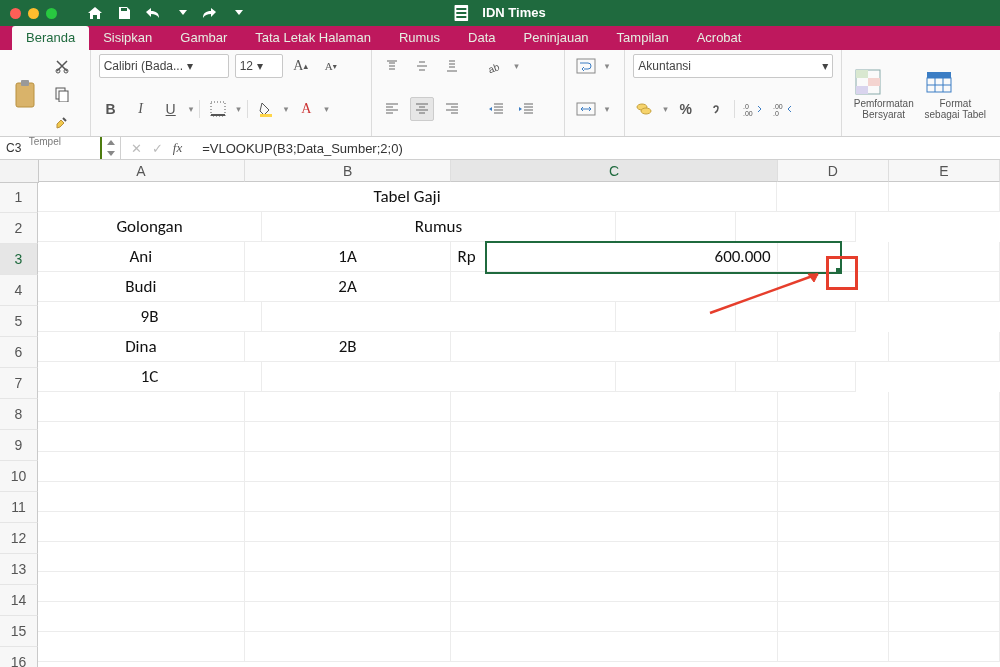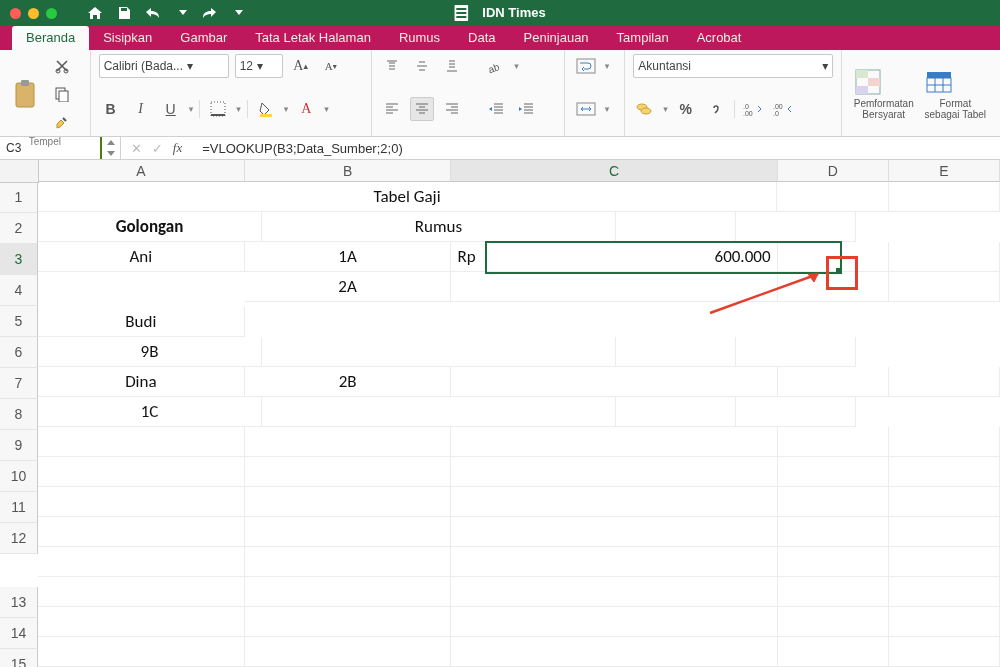--- a/index.html
+++ b/index.html
@@ -382,49 +382,49 @@
       <div class="rh sel" style="height: 30px;">3</div>
       <div class="rh" style="height: 30px;">4</div>
       <div class="rh" style="height: 30px;">5</div>
       <div class="rh" style="height: 30px;">6</div>
       <div class="rh" style="height: 30px;">7</div>
       <div class="rh" style="height: 30px;">8</div>
       <div class="rh" style="height: 30px;">9</div>
       <div class="rh" style="height: 30px;">10</div>
       <div class="rh" style="height: 30px;">11</div>
       <div class="rh" style="height: 30px;">12</div>
-      <div class="rh" style="height: 30px; margin-top: 33px;">13</div>
+      <div class="rh" style="height: 30px;">13</div>
       <div class="rh" style="height: 30px;">14</div>
       <div class="rh" style="height: 30px;">15</div>
       <div class="rh" style="height: 30px;">16</div>
     </div>
   <div class="grid" id="grid">
       <div class="gr">
         <div class="gc center" style="width: 802px; height: 30px;">Tabel Gaji</div>
         <div class="gc " style="width: 120px; height: 30px;"></div>
         <div class="gc " style="width: 120px; height: 30px;"></div>
       </div>
       <div class="gr">
-        <div class="gc center" style="width: 224px; height: 30px; font-weight: bold;">Golongan</div>
+        <div class="gc center" style="width: 224px; height: 30px;">Golongan</div>
         <div class="gc center" style="width: 354px; height: 30px;">Rumus</div>
         <div class="gc " style="width: 120px; height: 30px;"></div>
         <div class="gc " style="width: 120px; height: 30px;"></div>
       </div>
       <div class="gr">
         <div class="gc center" style="width: 224px; height: 30px;">Ani</div>
         <div class="gc center" style="width: 224px; height: 30px;">1A</div>
         <div class="gc between" style="width: 354px; height: 30px;">
           <span>Rp</span>
           <span>600.000</span>
         </div>
         <div class="gc " style="width: 120px; height: 30px;"></div>
         <div class="gc " style="width: 120px; height: 30px;"></div>
       </div>
       <div class="gr">
-        <div class="gc center" style="width: 224px; height: 30px; margin-top: 35px;">Budi</div>
+        <div class="gc center" style="width: 224px; height: 30px;">Budi</div>
         <div class="gc center" style="width: 224px; height: 30px;">2A</div>
         <div class="gc " style="width: 354px; height: 30px;"></div>
         <div class="gc " style="width: 120px; height: 30px;"></div>
         <div class="gc " style="width: 120px; height: 30px;"></div>
       </div>
       <div class="gr">
         <div class="gc center" style="width: 224px; height: 30px;">9B</div>
         <div class="gc " style="width: 354px; height: 30px;"></div>
         <div class="gc " style="width: 120px; height: 30px;"></div>
         <div class="gc " style="width: 120px; height: 30px;"></div>

